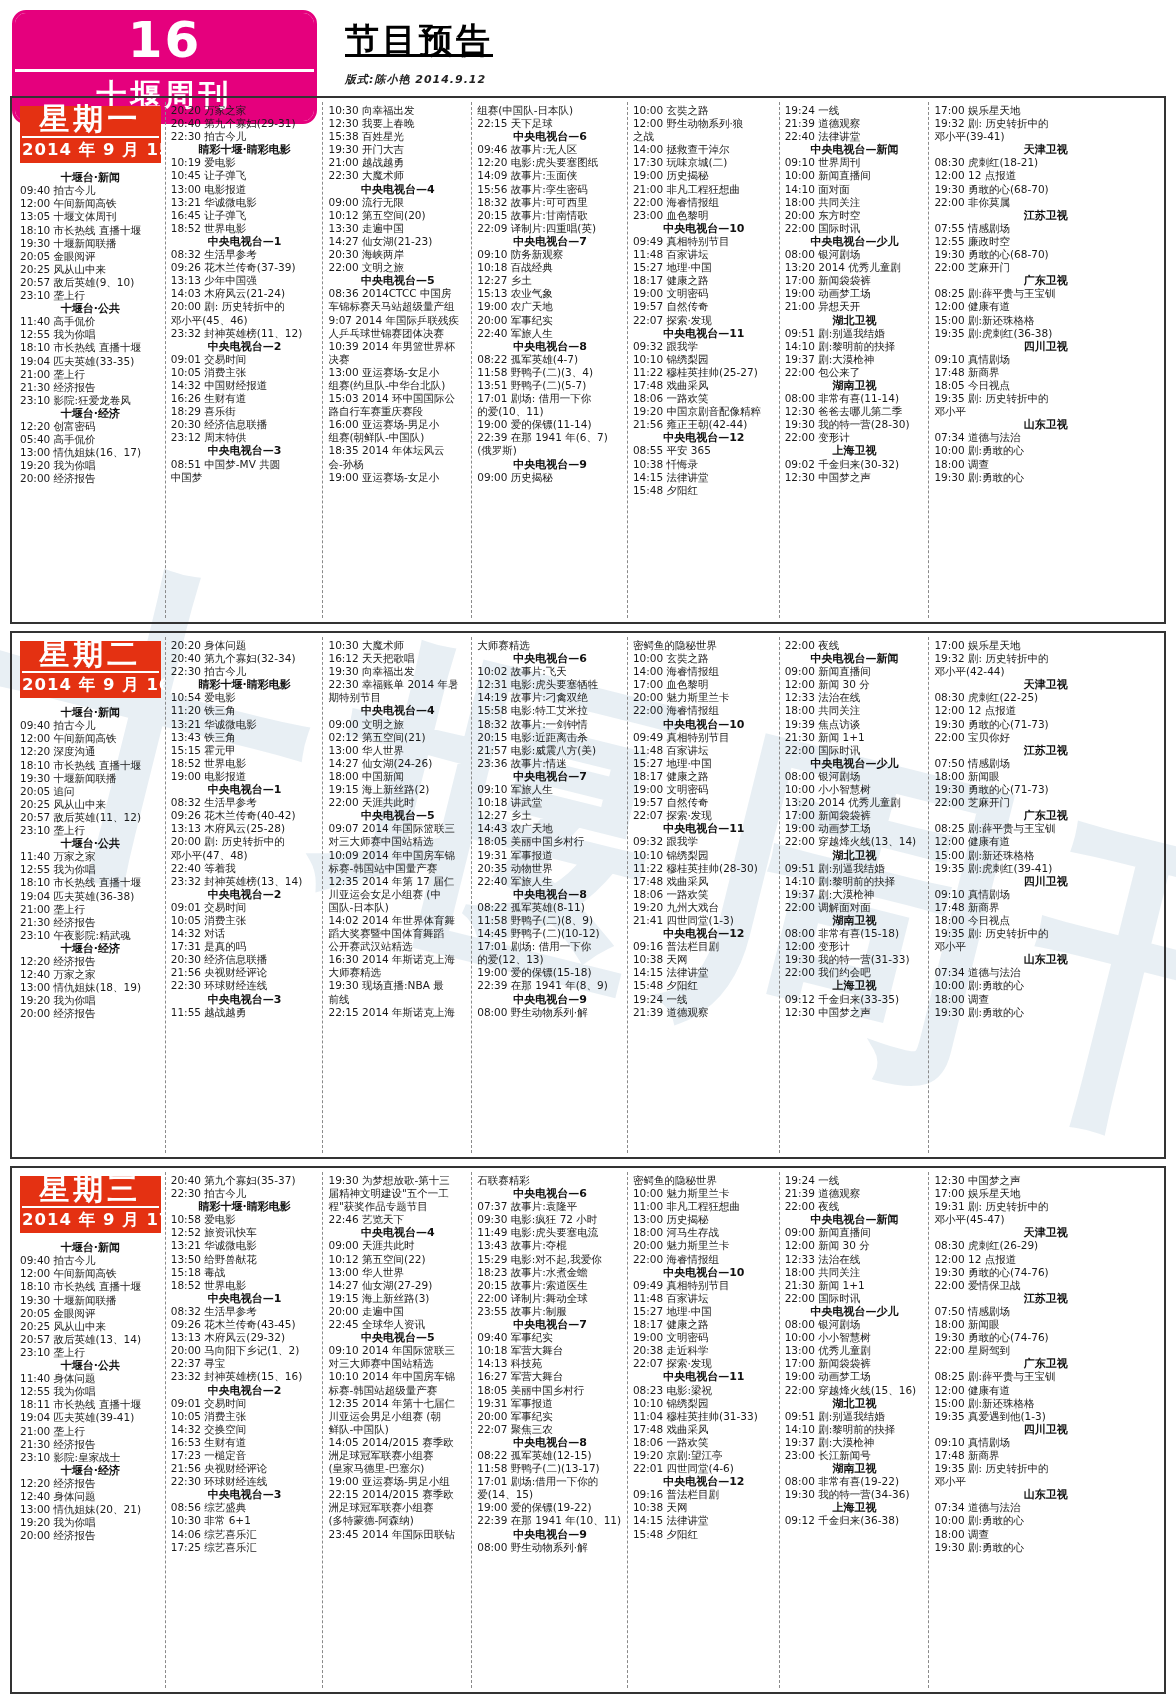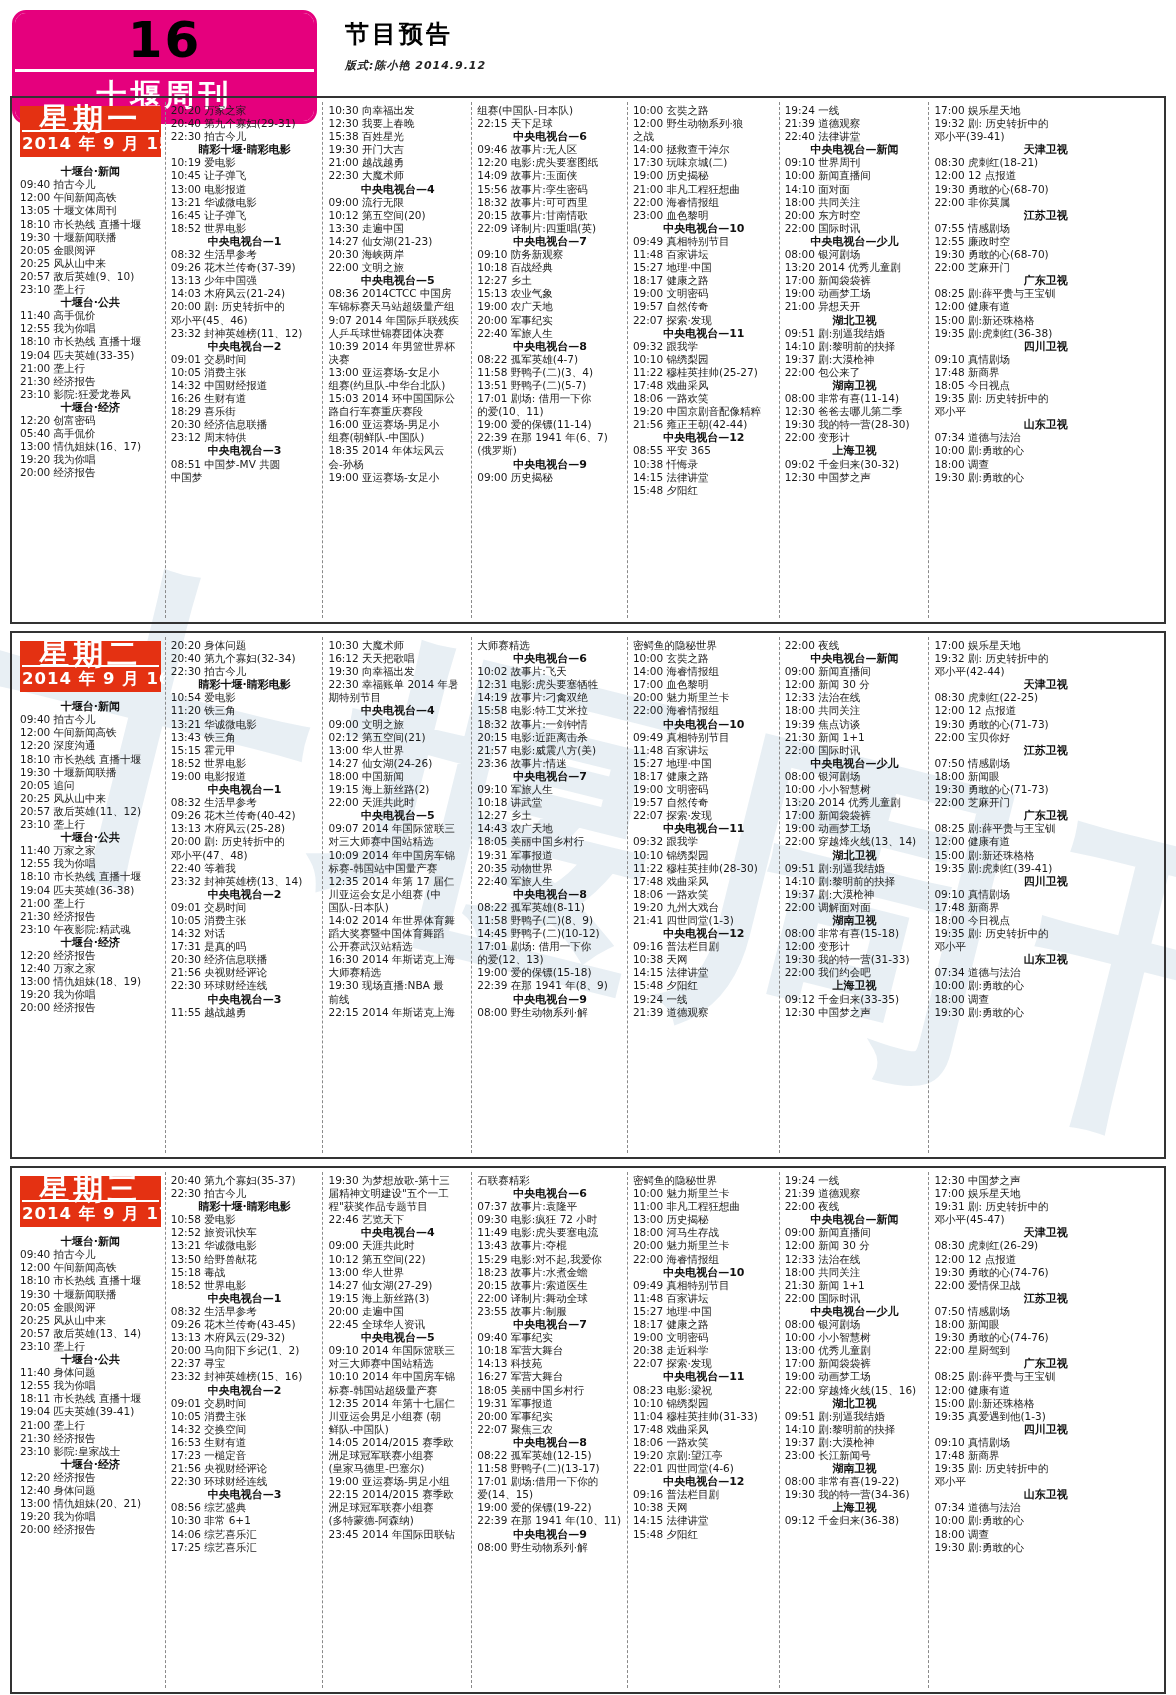--- a/index.html
+++ b/index.html
@@ -8,25 +8,25 @@
     width:1176px; height:1695px; position:relative; overflow:hidden;
     font-family:"DejaVu Sans","Liberation Sans",sans-serif;
     color:#111;
   }
   
   .masthead { position:absolute; top:10px; left:12px; width:305px; }
   .page-badge {
     border:3px solid #e5007d; border-radius:14px; overflow:hidden; background:#fff;
   }
   .badge-top { background:#e5007d; text-align:center; padding:0 0 2px 0; }
-  .badge-top span { font-size:50px; line-height:54px; color:#000000; font-weight:bold; letter-spacing:2px;text-align:right; }
+  .badge-top span { font-size:50px; line-height:54px; color:#ffffff; font-weight:bold; letter-spacing:2px;text-align:right; }
   .badge-bottom { background:#e5007d; border-top:3px solid #fff; text-align:center; padding:3px 0 5px 0; }
   .badge-bottom span { color:#fff; font-size:30px; font-weight:bold; letter-spacing:4px; }
   .header-titles { position:absolute; top:18px; left:345px; }
-  .page-title { font-size:24px; font-weight:bold; letter-spacing:3px; color:#000; }
+  .page-title { font-size:34px; font-weight:bold; letter-spacing:3px; color:#000;text-decoration:underline; }
   .byline { margin-top:8px; font-size:11px; font-weight:bold; font-style:italic; color:#222; letter-spacing:1px; }
 
   
   .watermark {
     position:absolute; left:40px; top:480px; width:1100px;
     font-size:330px; font-weight:bold; color:rgba(140,175,200,0.20);
     transform:rotate(14deg); transform-origin:left top;
     white-space:nowrap; letter-spacing:30px; pointer-events:none; z-index:0;
   }
 
@@ -47,21 +47,21 @@
   .col-3 { width:156px; }
   .col-4 { width:152px; }
   .col-5 { width:150px; }
   .col-6 { width:233px; }
   .day-box {
     background:#e8380d; background:#e43112; color:#fff; text-align:center;
     margin:2px 0 8px 0; padding:6px 2px 7px 2px;
   }
   .day-box .day-name {
     display:block; font-size:30px; font-weight:bold; letter-spacing:4px;
-    border-bottom:2px solid #fff; padding-bottom:5px; margin-bottom:5px;
+    border-bottom:2px solid #fff; padding-bottom:11px; margin-bottom:5px;
   }
   .day-box .day-date { display:block; font-size:16.5px; font-weight:bold; letter-spacing:1px; }
   .channel-header { font-weight:bold; text-align:center; font-size:11px; }
   .program-line { color:#1a1a1a; }
 </style>
 </head>
 <body>
 
 <div class="masthead">
   <div class="page-badge">

